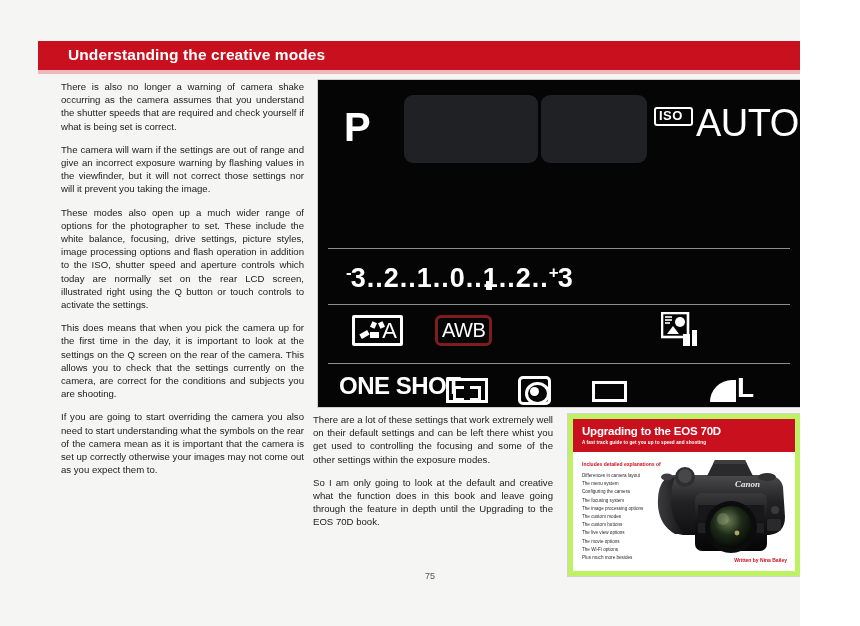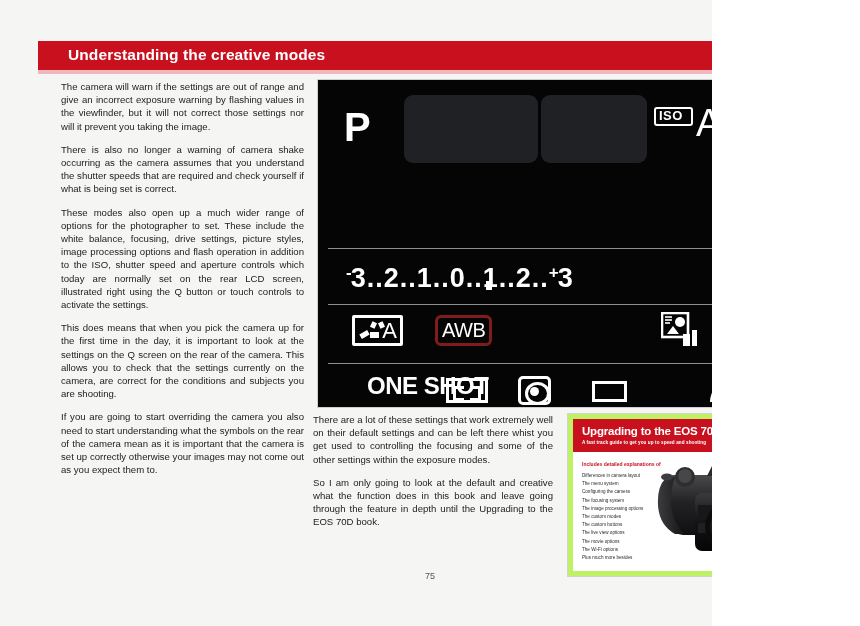--- a/index.html
+++ b/index.html
@@ -5,21 +5,21 @@
   html, body {
     margin: 0;
     padding: 0;
     background: #ffffff;
   }
   body {
     font-family: "Liberation Sans", sans-serif;
   }
   #page {
     position: relative;
-    width: 712px;
+    width: 800px;
     height: 626px;
     background: #f5f5f3;
     overflow: hidden;
   }
 
   
   #header-band {
     position: absolute;
     left: 38px;
     top: 41px;
@@ -215,21 +215,20 @@
 
   
   #lcd-afmode {
     position: absolute;
     left: 21px;
     top: 293px;
     font-size: 24px;
     font-weight: bold;
     line-height: 26px;
     letter-spacing: -0.5px;
-    margin-left: 28px;
   }
   #icon-afarea {
     position: absolute;
     left: 128px;
     top: 298px;
     width: 42px;
     height: 25px;
     border: 3px solid #ffffff;
     box-sizing: border-box;
   }
@@ -393,22 +392,22 @@
 </head>
 <body>
 
 <div id="page">
 
   <div id="header-band"></div>
   <div id="header-band-underline"></div>
   <div id="page-title">Understanding the creative modes</div>
 
   <div id="left-col" class="col-text">
+    <p>There is also no longer a warning of camera shake occurring as the camera assumes that you understand the shutter speeds that are required and check yourself if what is being set is correct.</p>
     <p>The camera will warn if the settings are out of range and give an incorrect exposure warning by flashing values in the viewfinder, but it will not correct those settings nor will it prevent you taking the image.</p>
-    <p>There is also no longer a warning of camera shake occurring as the camera assumes that you understand the shutter speeds that are required and check yourself if what is being set is correct.</p>
     <p>These modes also open up a much wider range of options for the photographer to set. These include the white balance, focusing, drive settings, picture styles, image processing options and flash operation in addition to the ISO, shutter speed and aperture controls which today are normally set on the rear LCD screen, illustrated right using the Q button or touch controls to activate the settings.</p>
     <p>This does means that when you pick the camera up for the first time in the day, it is important to look at the settings on the Q screen on the rear of the camera. This allows you to check that the settings currently on the camera, are correct for the conditions and subjects you are shooting.</p>
     <p>If you are going to start overriding the camera you also need to start understanding what the symbols on the rear of the camera mean as it is important that the camera is set up correctly otherwise your images may not come out as you expect them to.</p>
   </div>
 
   <div id="mid-col" class="col-text">
     <p>There are a lot of these settings that work extremely well on their default settings and can be left there whist you get used to controlling the focusing and some of the other settings within the exposure modes.</p>
     <p>So I am only going to look at the default and creative what the function does in this book and leave going through the feature in depth until the Upgrading to the EOS 70D book.</p>
   </div>
 

